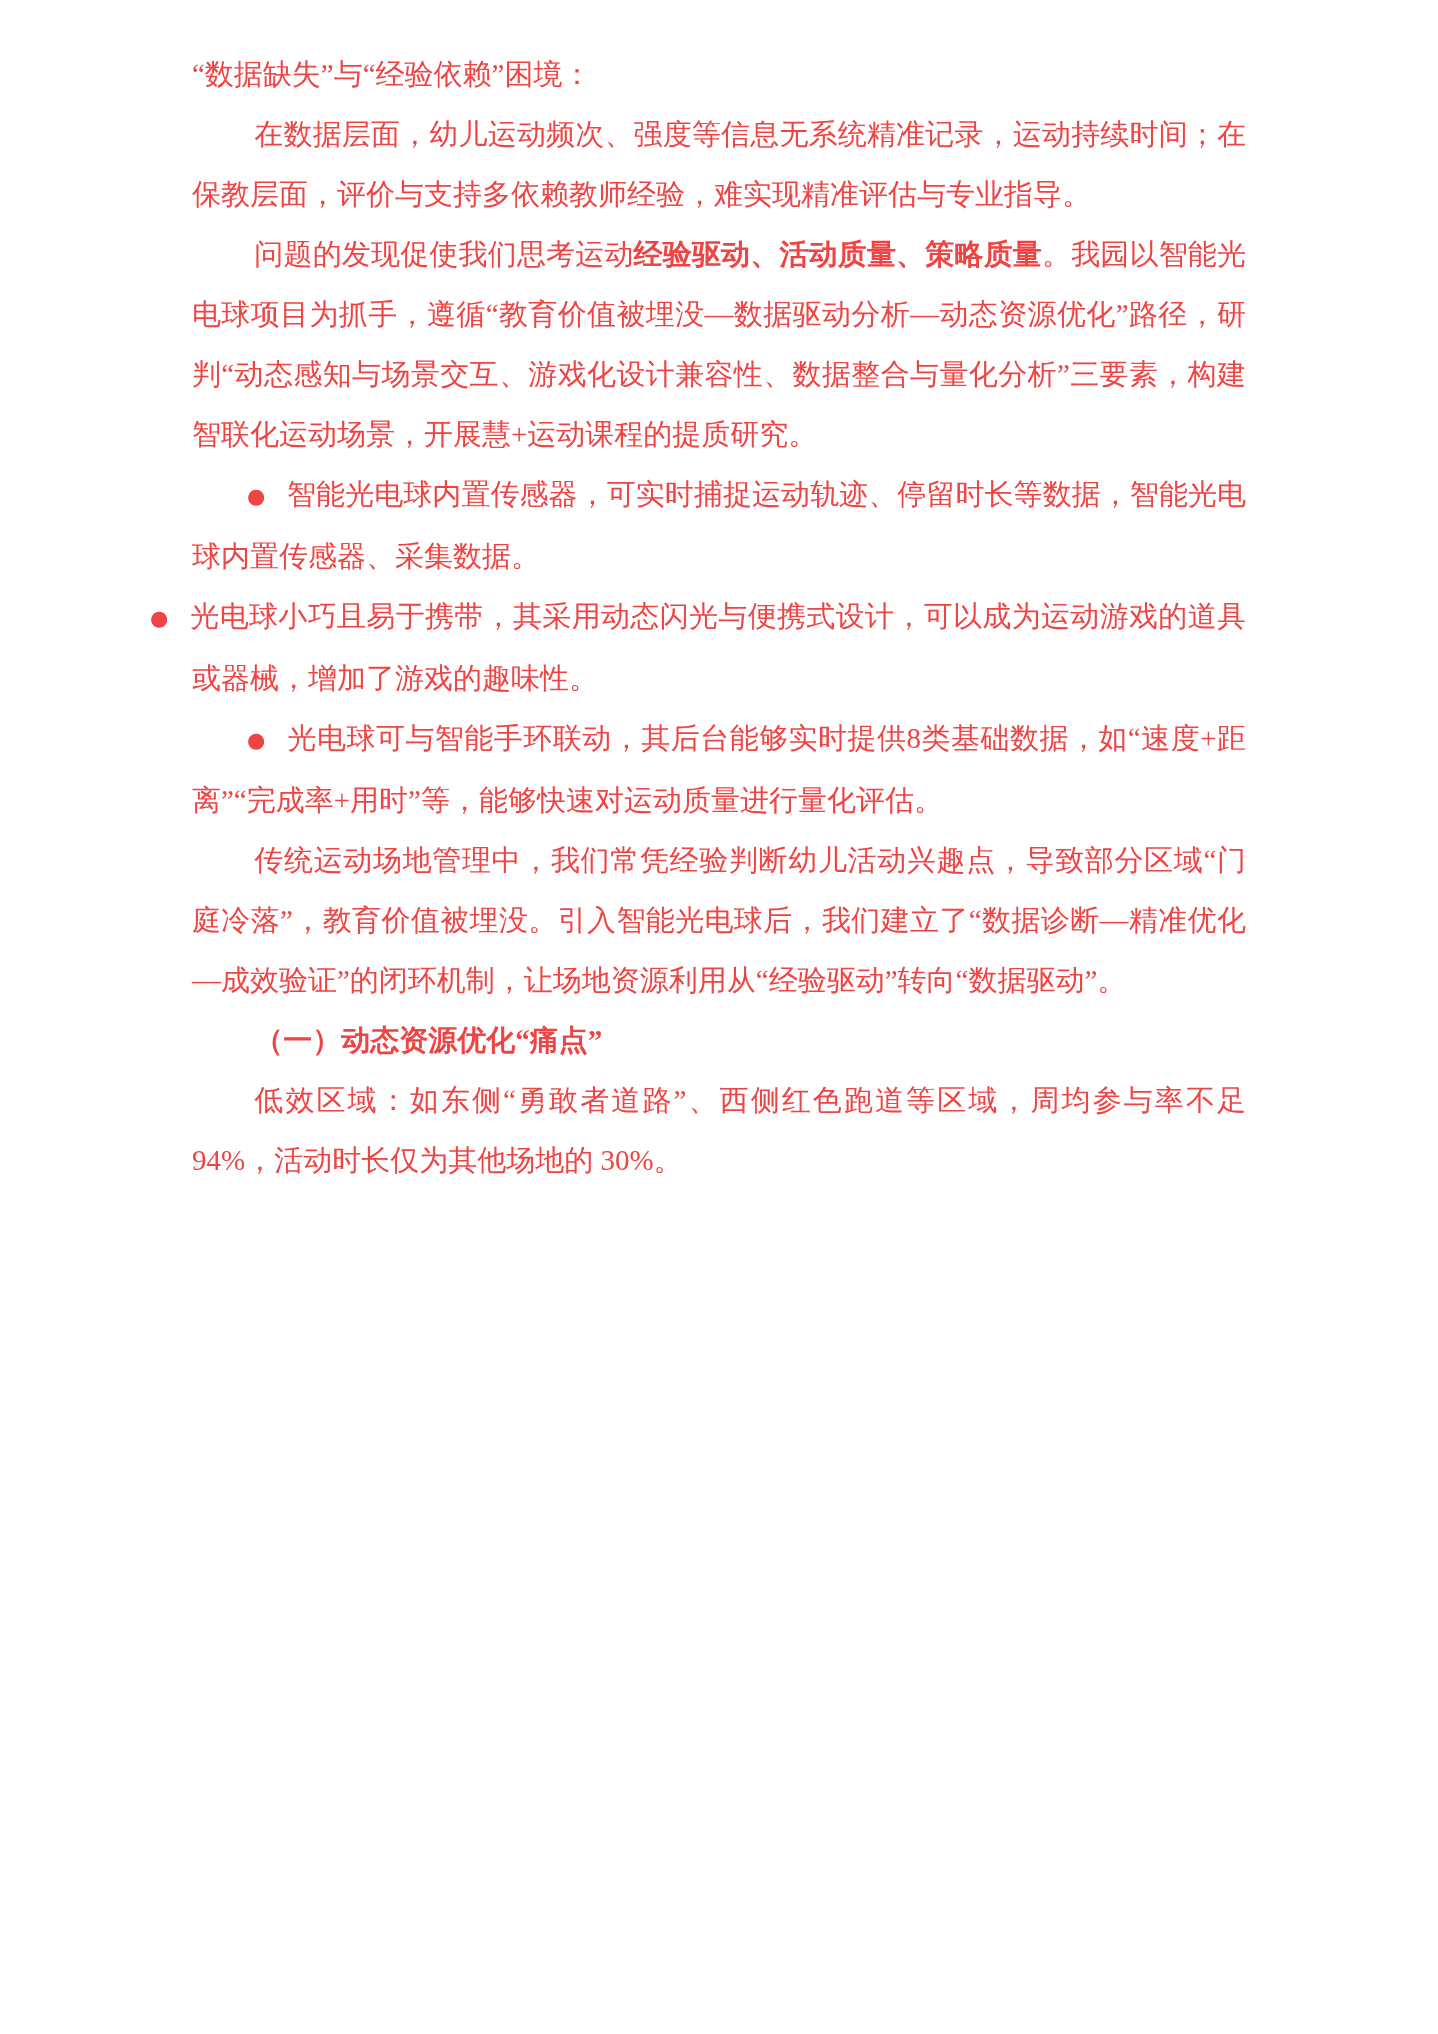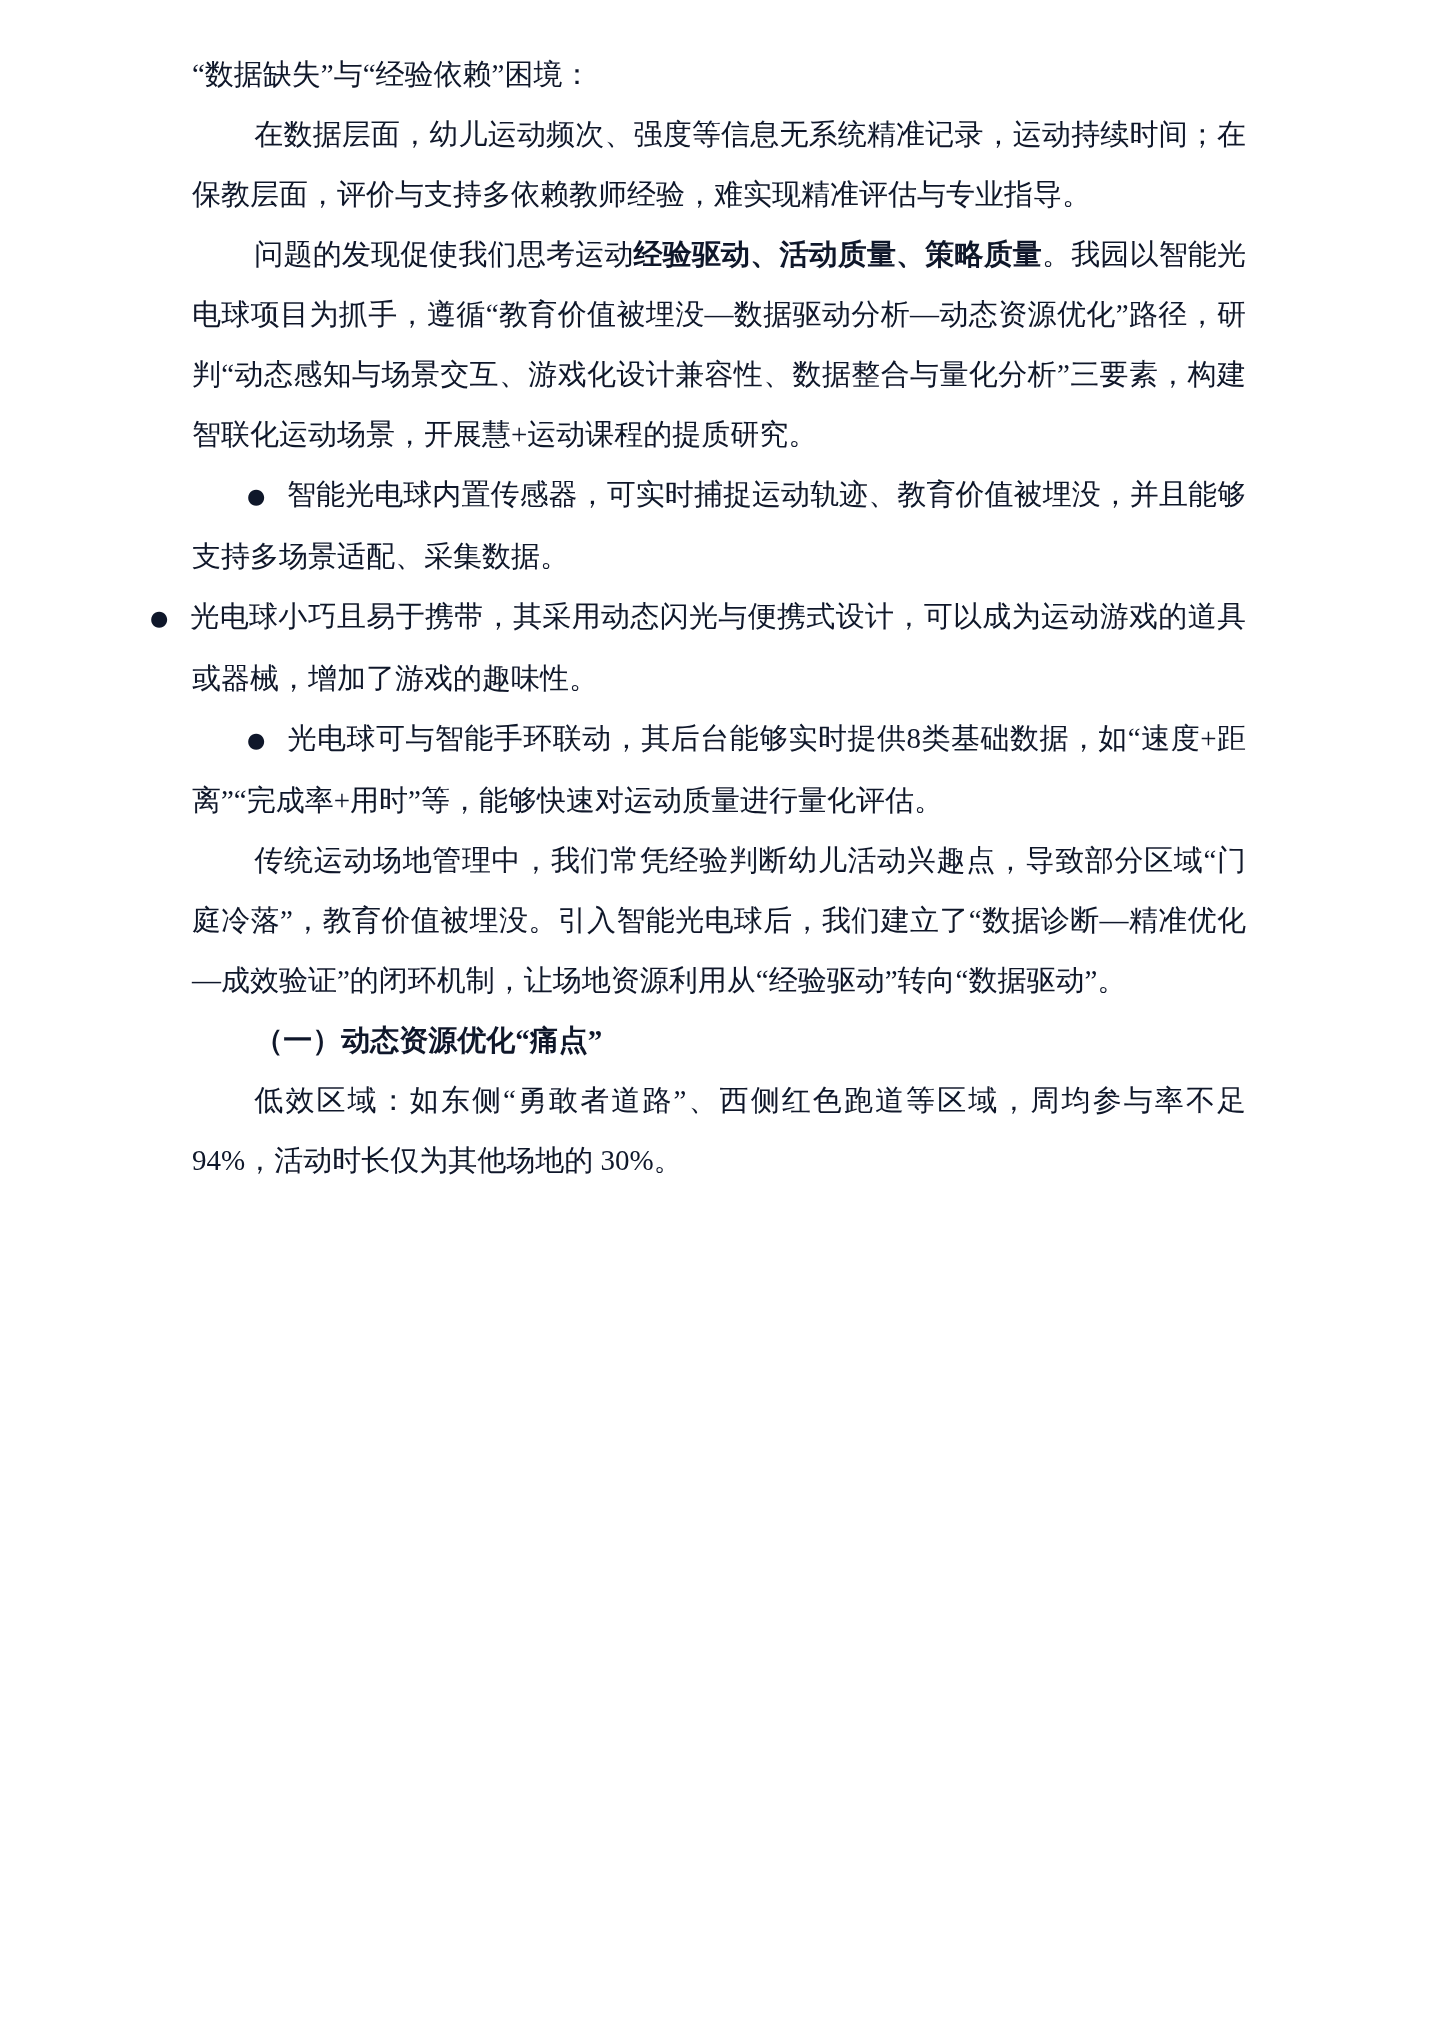--- a/index.html
+++ b/index.html
@@ -12,21 +12,21 @@
     height: 2034px;
     box-sizing: border-box;
     overflow: hidden;
   }
   .page {
     box-sizing: border-box;
     width: 1438px;
     height: 2034px;
     padding: 44px 192px 0 192px;
     background: #ffffff;
-    color: #0f172a;
+    color: #ef4444;
     font-family: "Liberation Serif", "DejaVu Serif", serif;
     font-size: 29px;
     line-height: 60px;
     text-align: justify;
   }
   .page p {
     margin: 0;
     padding: 0;
   }
   .indent {
@@ -76,21 +76,21 @@
 
   <p class="indent">
     <span>在数据层面，幼儿运动频次、强度等信息无系统精准记录，运动持续时间；在保教层面，评价与支持多依赖教师经验，难实现精准评估与专业指导。</span>
   </p>
 
   <p class="indent">
     <span>问题的发现促使我们思考运动</span><span class="bold">经验驱动、活动质量、策略质量</span><span>。我园以智能光电球项目为抓手，遵循“教育价值被埋没—数据驱动分析—动态资源优化”路径，研判“动态感知与场景交互、游戏化设计兼容性、数据整合与量化分析”三要素，构建智联化运动场景，开展慧+运动课程的提质研究。</span>
   </p>
 
   <p class="bullet-a">
-    <span class="bullet">●</span><span>智能光电球内置传感器，可实时捕捉运动轨迹、教育价值被埋没，并且能够支持多场景适配、采集数据。</span>
+    <span class="bullet">●</span><span>智能光电球内置传感器，可实时捕捉运动轨迹、停留时长等数据，智能光电球内置传感器、采集数据。</span>
   </p>
 
   <p class="bullet-b">
     <span class="bullet">●</span><span>光电球小巧且易于携带，其采用动态闪光与便携式设计，可以成为运动游戏的道具或器械，增加了游戏的趣味性。</span>
   </p>
 
   <p class="bullet-a">
     <span class="bullet">●</span><span>光电球可与智能手环联动，其后台能够实时提供8类基础数据，如“速度+距离”“完成率+用时”等，能够快速对运动质量进行量化评估。</span>
   </p>
 

